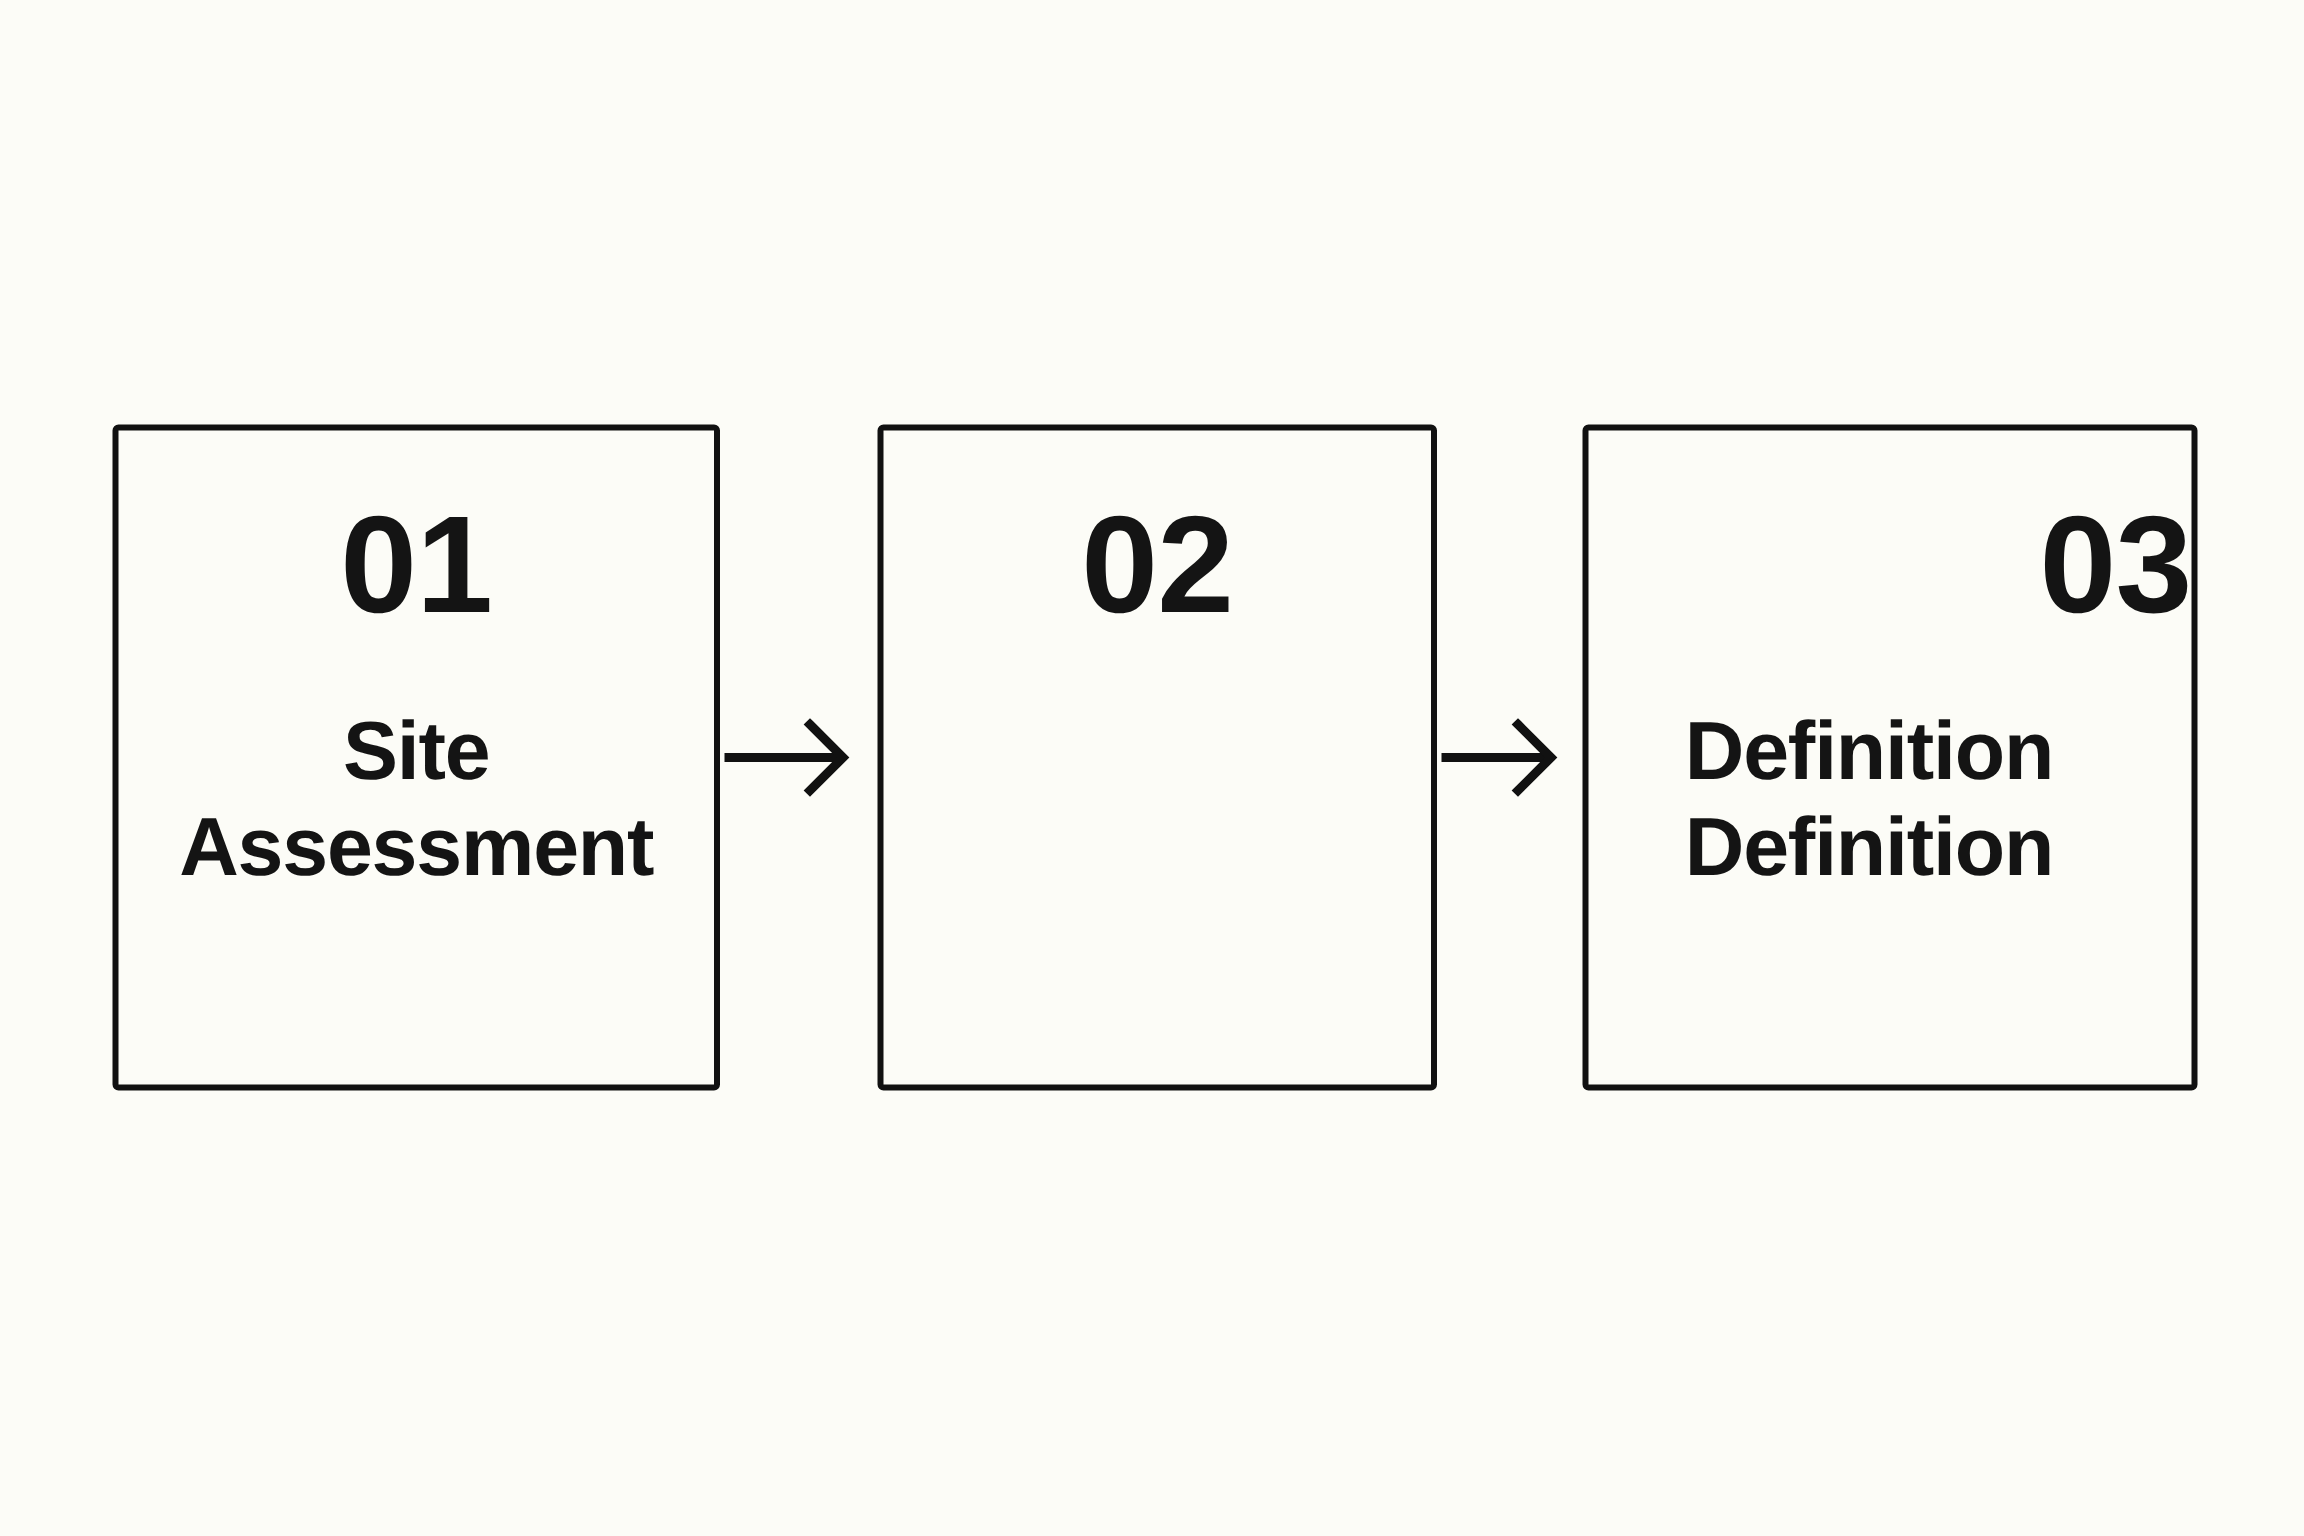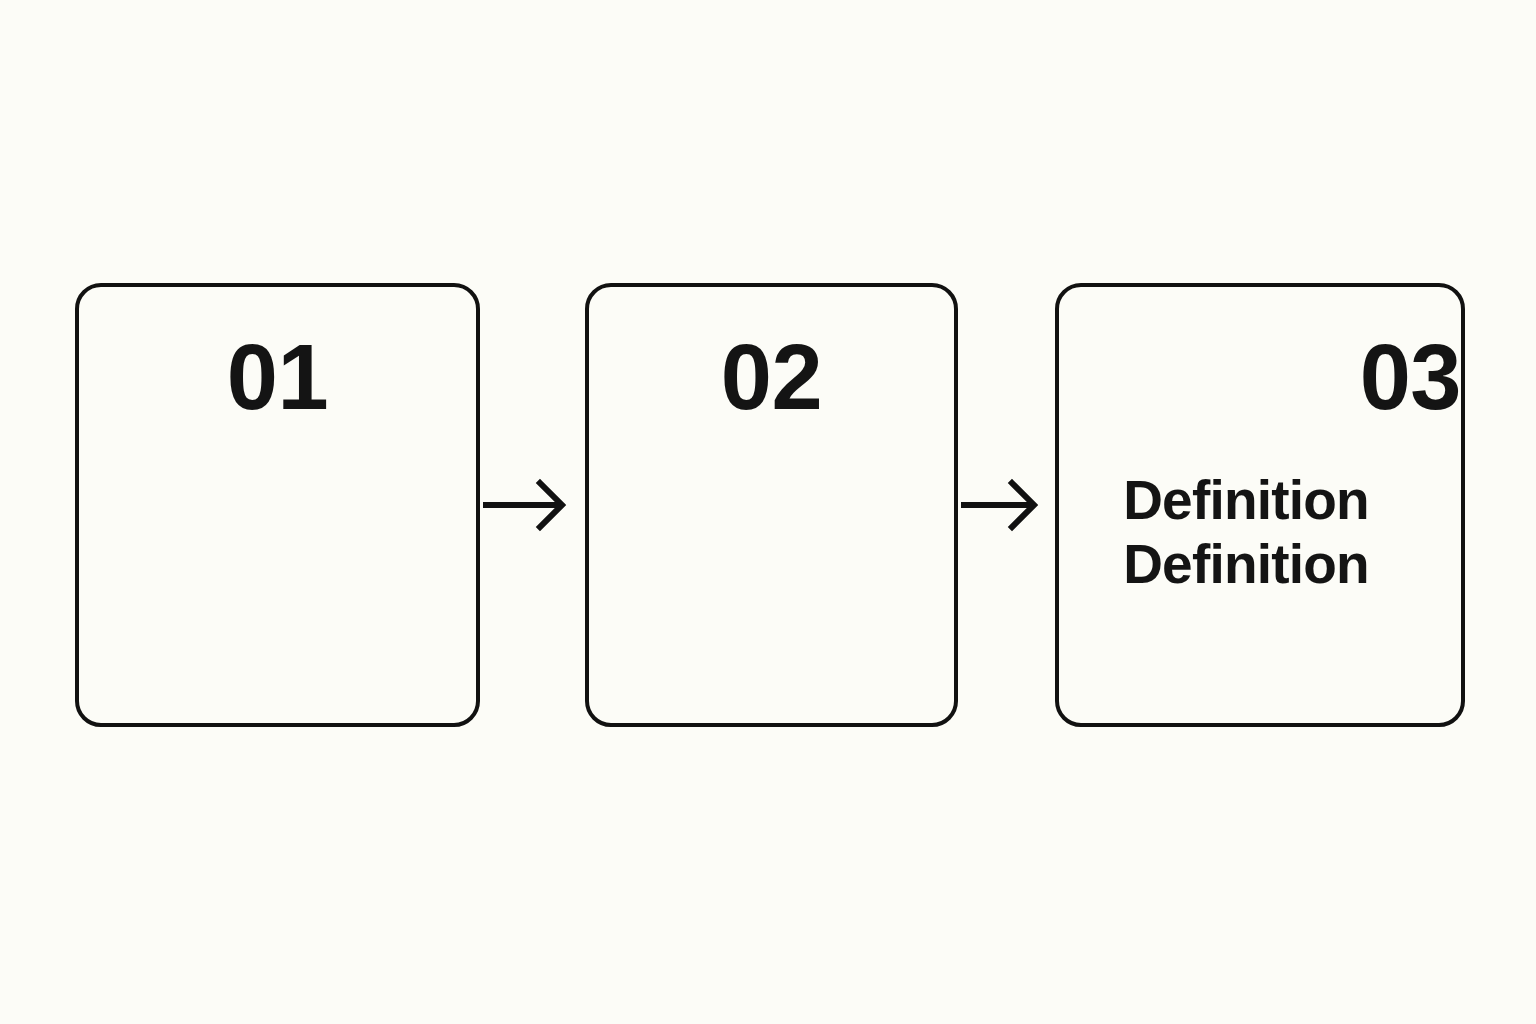--- a/index.html
+++ b/index.html
@@ -22,21 +22,21 @@
     background: #FCFCF7;
   }
 
   
   .step-box {
     position: absolute;
     top: 283px;
     height: 444px;
     box-sizing: border-box;
     border: 4px solid #111111;
-    border-radius: 26px;
+    border-radius: 4px;
     background: #FCFCF7;
     display: flex;
     flex-direction: column;
     align-items: center;
     justify-content: flex-start;
   }
 
   .step-box.box-1 { left: 75px;   width: 405px; }
   .step-box.box-2 { left: 585px;  width: 373px; }
   .step-box.box-3 { left: 1055px; width: 410px; align-items: flex-end; }
@@ -90,20 +90,24 @@
     overflow: visible;
   }
 </style>
 </head>
 <body>
 
 <div id="flow-canvas">
 
   <div class="step-box box-1">
     <div class="step-number">01</div>
+    <div class="step-label">
+      <span class="label-line">Site</span>
+      <span class="label-line">Assessment</span>
+    </div>
   </div>
 
   <div class="connector arrow-1">
     <svg viewBox="0 0 105 66" xmlns="http://www.w3.org/2000/svg">
       <path d="M 3 33 L 80 33" fill="none" stroke="#111111" stroke-width="6" stroke-linecap="butt"></path>
       <path d="M 60 11 L 82 33 L 60 55" fill="none" stroke="#111111" stroke-width="6" stroke-linecap="square" stroke-linejoin="miter"></path>
     </svg>
   </div>
 
   <div class="step-box box-2">

